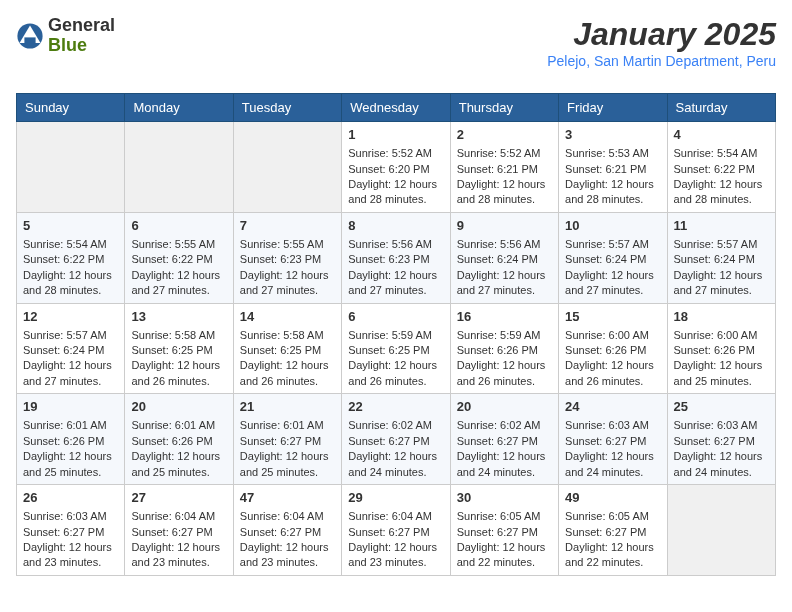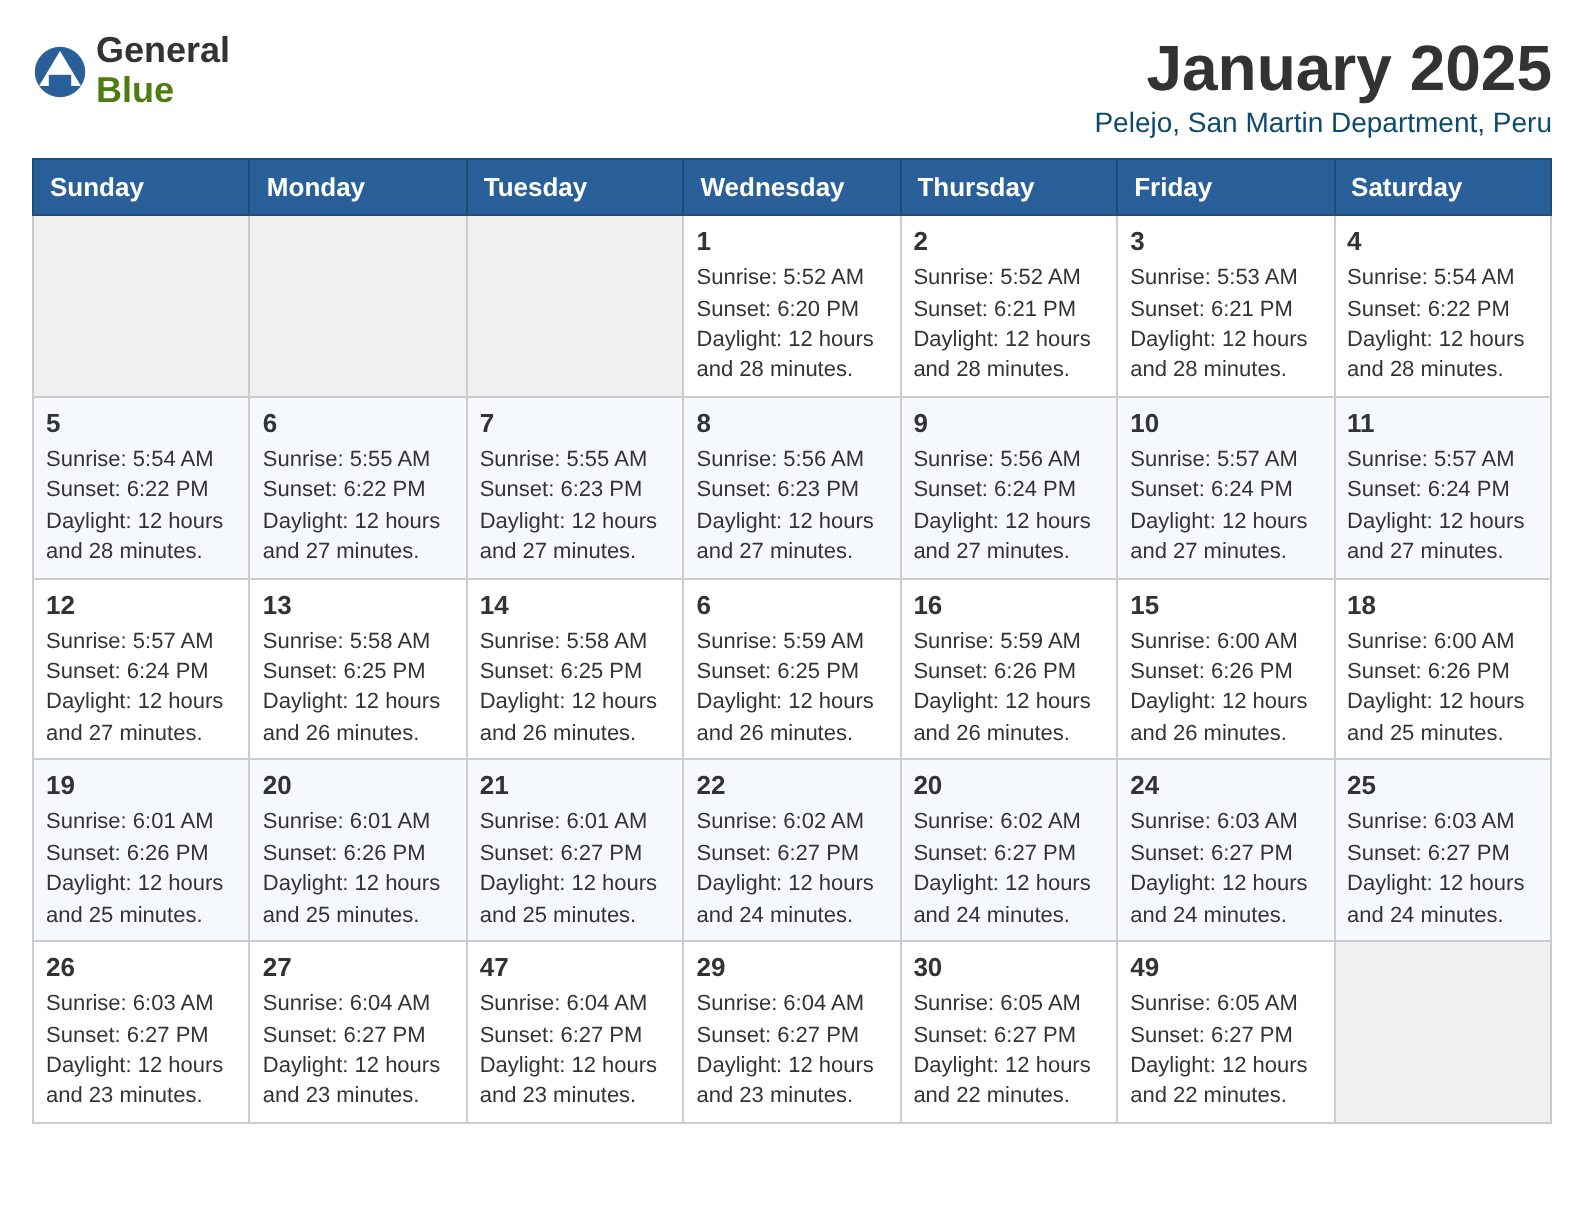--- a/index.html
+++ b/index.html
@@ -7,21 +7,21 @@
       font-family: Arial, sans-serif;
       background: #fff;
       width: 792px;
       min-height: 612px;
       padding: 16px;
     }
     .header {
       display: flex;
       align-items: flex-start;
       justify-content: space-between;
-      margin-bottom: 10px;
+      margin-bottom: 24px;
     }
     .logo {
       display: flex;
       align-items: center;
     }
     .logo-text {
       display: flex;
       flex-direction: column;
       font-size: 18px;
       font-weight: bold;
@@ -34,35 +34,36 @@
       height: 28px;
       margin-right: 4px;
     }
     .title-block {
       text-align: right;
     }
     .month-title {
       font-size: 32px;
       font-weight: bold;
       color: #333;
+      font-style: italic;
     }
     .location {
       font-size: 14px;
-      color: #0c4a6e;
+      color: #3b82f6;
     }
     .calendar {
       width: 100%;
       border-collapse: collapse;
       border: 1px solid #ccc;
     }
     .calendar th {
       background-color: #2a6099;
       color: #fff;
       font-size: 13px;
-      font-weight: bold;
+      font-weight: normal;
       text-align: left;
       padding: 6px 8px;
       border: 1px solid #1e4f7a;
     }
     .calendar td {
       border: 1px solid #ccc;
       vertical-align: top;
       padding: 4px 6px;
       width: 14.28%;
       min-height: 80px;

